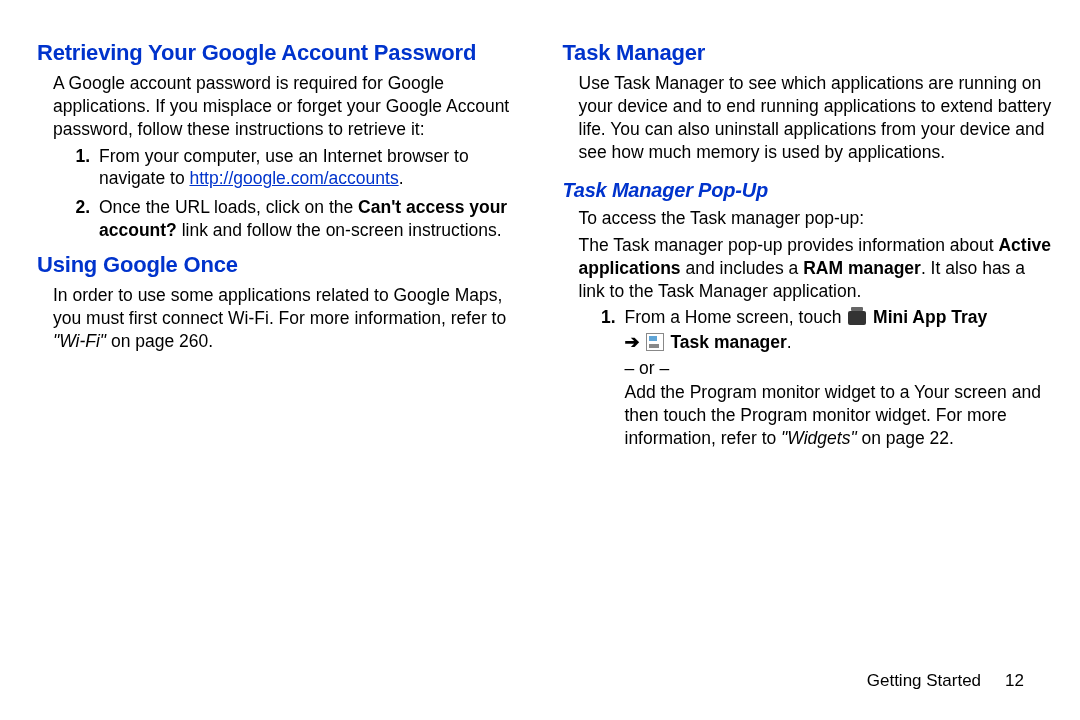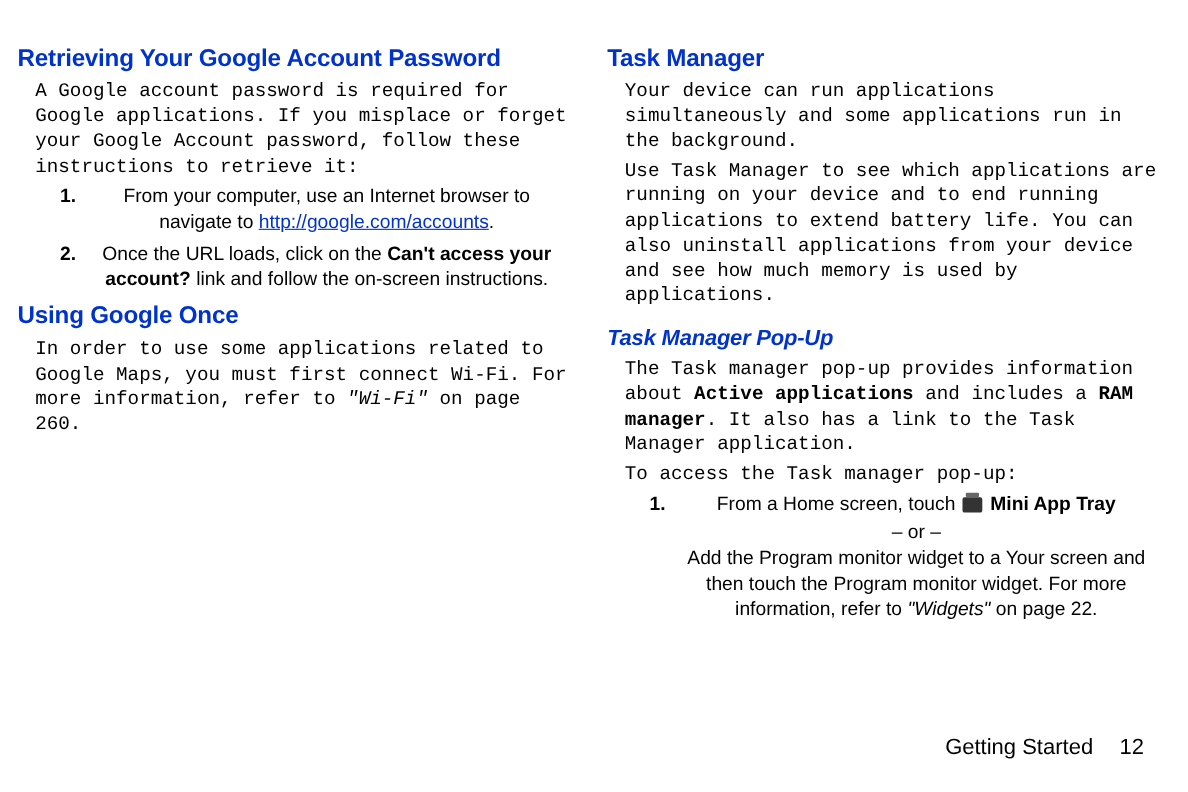--- a/index.html
+++ b/index.html
@@ -9,21 +9,21 @@
     height: 720px;
     background: #fff;
     font-family: Arial, Helvetica, sans-serif;
     color: #000;
     font-size: 17.5px;
     line-height: 1.3;
   }
   .page {
     display: flex;
     flex-direction: row;
-    padding: 40px 28px 20px 16px;
+    padding: 40px 28px 20px 37px;
     box-sizing: border-box;
     height: 100%;
     position: relative;
   }
   .col {
     width: 50%;
     box-sizing: border-box;
   }
   .col-left { padding-right: 18px; }
   .col-right { padding-left: 18px; }
@@ -37,42 +37,41 @@
     letter-spacing: -0.2px;
   }
   .h-secondary {
     color: #0033cc;
     font-style: italic;
     font-weight: 900;
     font-size: 20px;
     margin: 14px 0 4px 0;
     letter-spacing: -0.2px;
   }
-  p { margin: 0 0 4px 0; font-family: Liberation Mono, monospace; }
+  p { margin: 0 0 4px 0; }
   .indent-para { padding-left: 16px; }
   ol.numlist {
     margin: 4px 0 10px 0;
     padding-left: 58px;
   }
   ol.numlist li {
     margin-bottom: 6px;
     padding-left: 4px;
-    text-align: center;
   }
   ol.numlist li::marker {
     font-weight: bold;
   }
   .link { color: #0033cc; text-decoration: underline; }
   .bold { font-weight: bold; }
   .italic { font-style: italic; }
   .footer {
     position: absolute;
     bottom: 28px;
-    right: 40px;
-    font-size: 20px;
+    right: 56px;
+    font-size: 17px;
   }
   .footer .pgnum { margin-left: 24px; }
   .icon-tray {
     display: inline-block;
     width: 18px;
     height: 14px;
     background: #333;
     border-radius: 2px;
     vertical-align: -2px;
     position: relative;
@@ -139,33 +138,35 @@
     </ol>
 
     <div class="h-primary">Using Google Once</div>
     <p class="indent-para">
       <span>In order to use some applications related to Google Maps, you must first connect Wi-Fi. For more information, refer to </span><span class="italic">"Wi-Fi"</span><span> on page 260.</span>
     </p>
   </div>
 
   <div class="col col-right">
     <div class="h-primary">Task Manager</div>
-    <p class="indent-para">Your device can run applications simultaneously and some applications run in the background.</p>
     <p class="indent-para">Use Task Manager to see which applications are running on your device and to end running applications to extend battery life. You can also uninstall applications from your device and see how much memory is used by applications.</p>
 
     <div class="h-secondary">Task Manager Pop-Up</div>
+    <p class="indent-para">To access the Task manager pop-up:</p>
     <p class="indent-para">
       <span>The Task manager pop-up provides information about </span><span class="bold">Active applications</span><span> and includes a </span><span class="bold">RAM manager</span><span>. It also has a link to the Task Manager application.</span>
     </p>
-    <p class="indent-para">To access the Task manager pop-up:</p>
 
     <ol class="numlist">
       <li>
         <span class="step-block">
           <span>From a Home screen, touch </span><span class="icon-tray"></span><span class="bold"> Mini App Tray</span>
+        </span>
+        <span class="li-sub">
+          <span class="icon-arrow">➔</span><span class="icon-task"></span><span class="bold"> Task manager</span><span>.</span>
         </span>
         <span class="li-sub">– or –</span>
         <span class="li-sub">
           <span>Add the Program monitor widget to a Your screen and then touch the Program monitor widget. For more information, refer to </span><span class="italic">"Widgets"</span><span> on page 22.</span>
         </span>
       </li>
     </ol>
   </div>
 
   <div class="footer">

